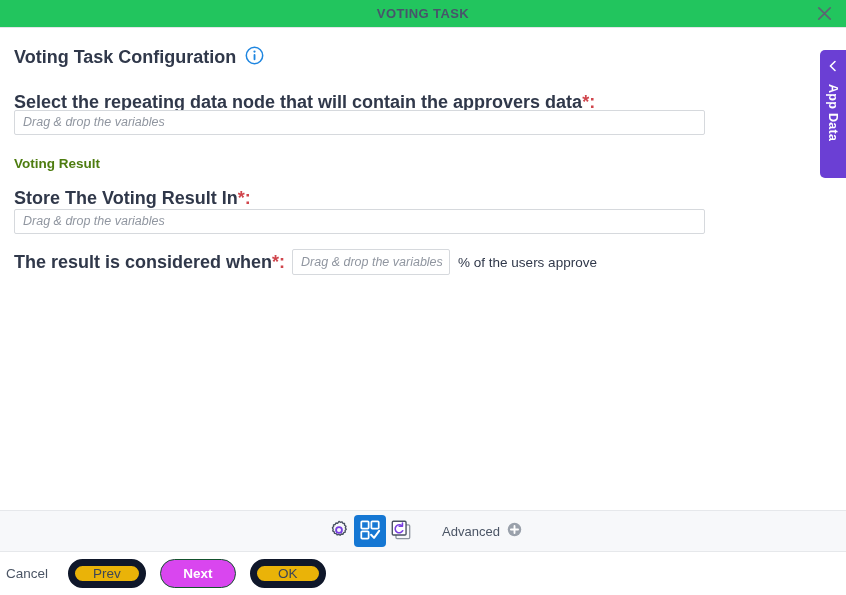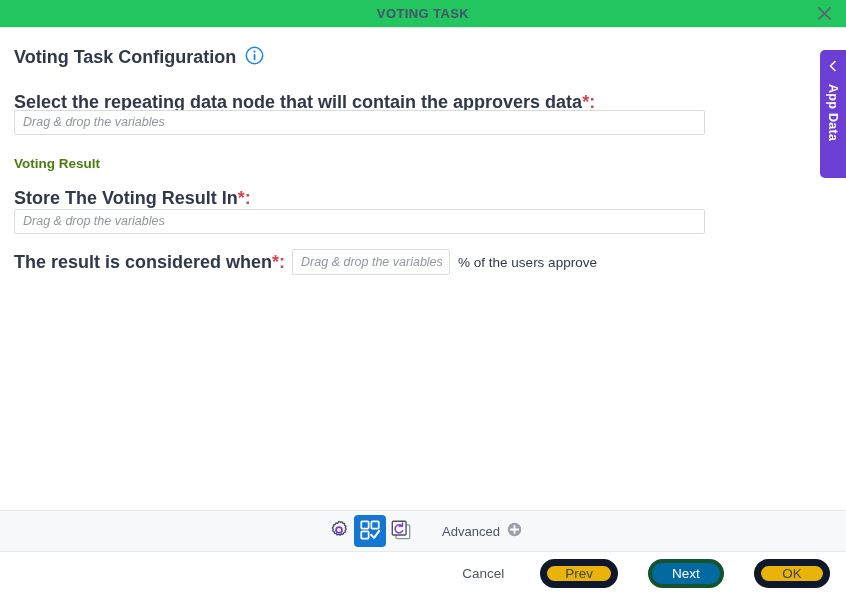--- a/index.html
+++ b/index.html
@@ -200,22 +200,22 @@
 
   
   .footer {
     position: absolute;
     left: 0;
     top: 552px;
     width: 846px;
     height: 43px;
     display: flex;
     align-items: center;
-    justify-content: flex-end;
-    gap: 30px;
+    justify-content: flex-start;
+    gap: 14px;
     padding-right: 16px;
     background: #ffffff;
   }
   .btn-link {
     font-size: 13.5px;
     color: #4b5565;
     background: none;
     border: none;
     cursor: pointer;
     padding: 4px 6px;
@@ -229,24 +229,24 @@
     font-family: inherit;
     cursor: pointer;
     padding: 0 18px;
   }
   .btn-outline {
     background: #eab308;
     border: 7px solid #0f172a;
     color: #3d4657;
   }
   .btn-primary {
-    background: #0369a1;
-    border: 4px solid #14532d;
+    background: #d946ef;
+    border: 1px solid #14532d;
     color: #ffffff;
-    font-weight: normal;
+    font-weight: bold;
   }
 </style>
 </head>
 <body>
 
 <div id="app">
 
   <div class="titlebar">
     <div class="titlebar-text">VOTING TASK</div>
     <div class="titlebar-close">

